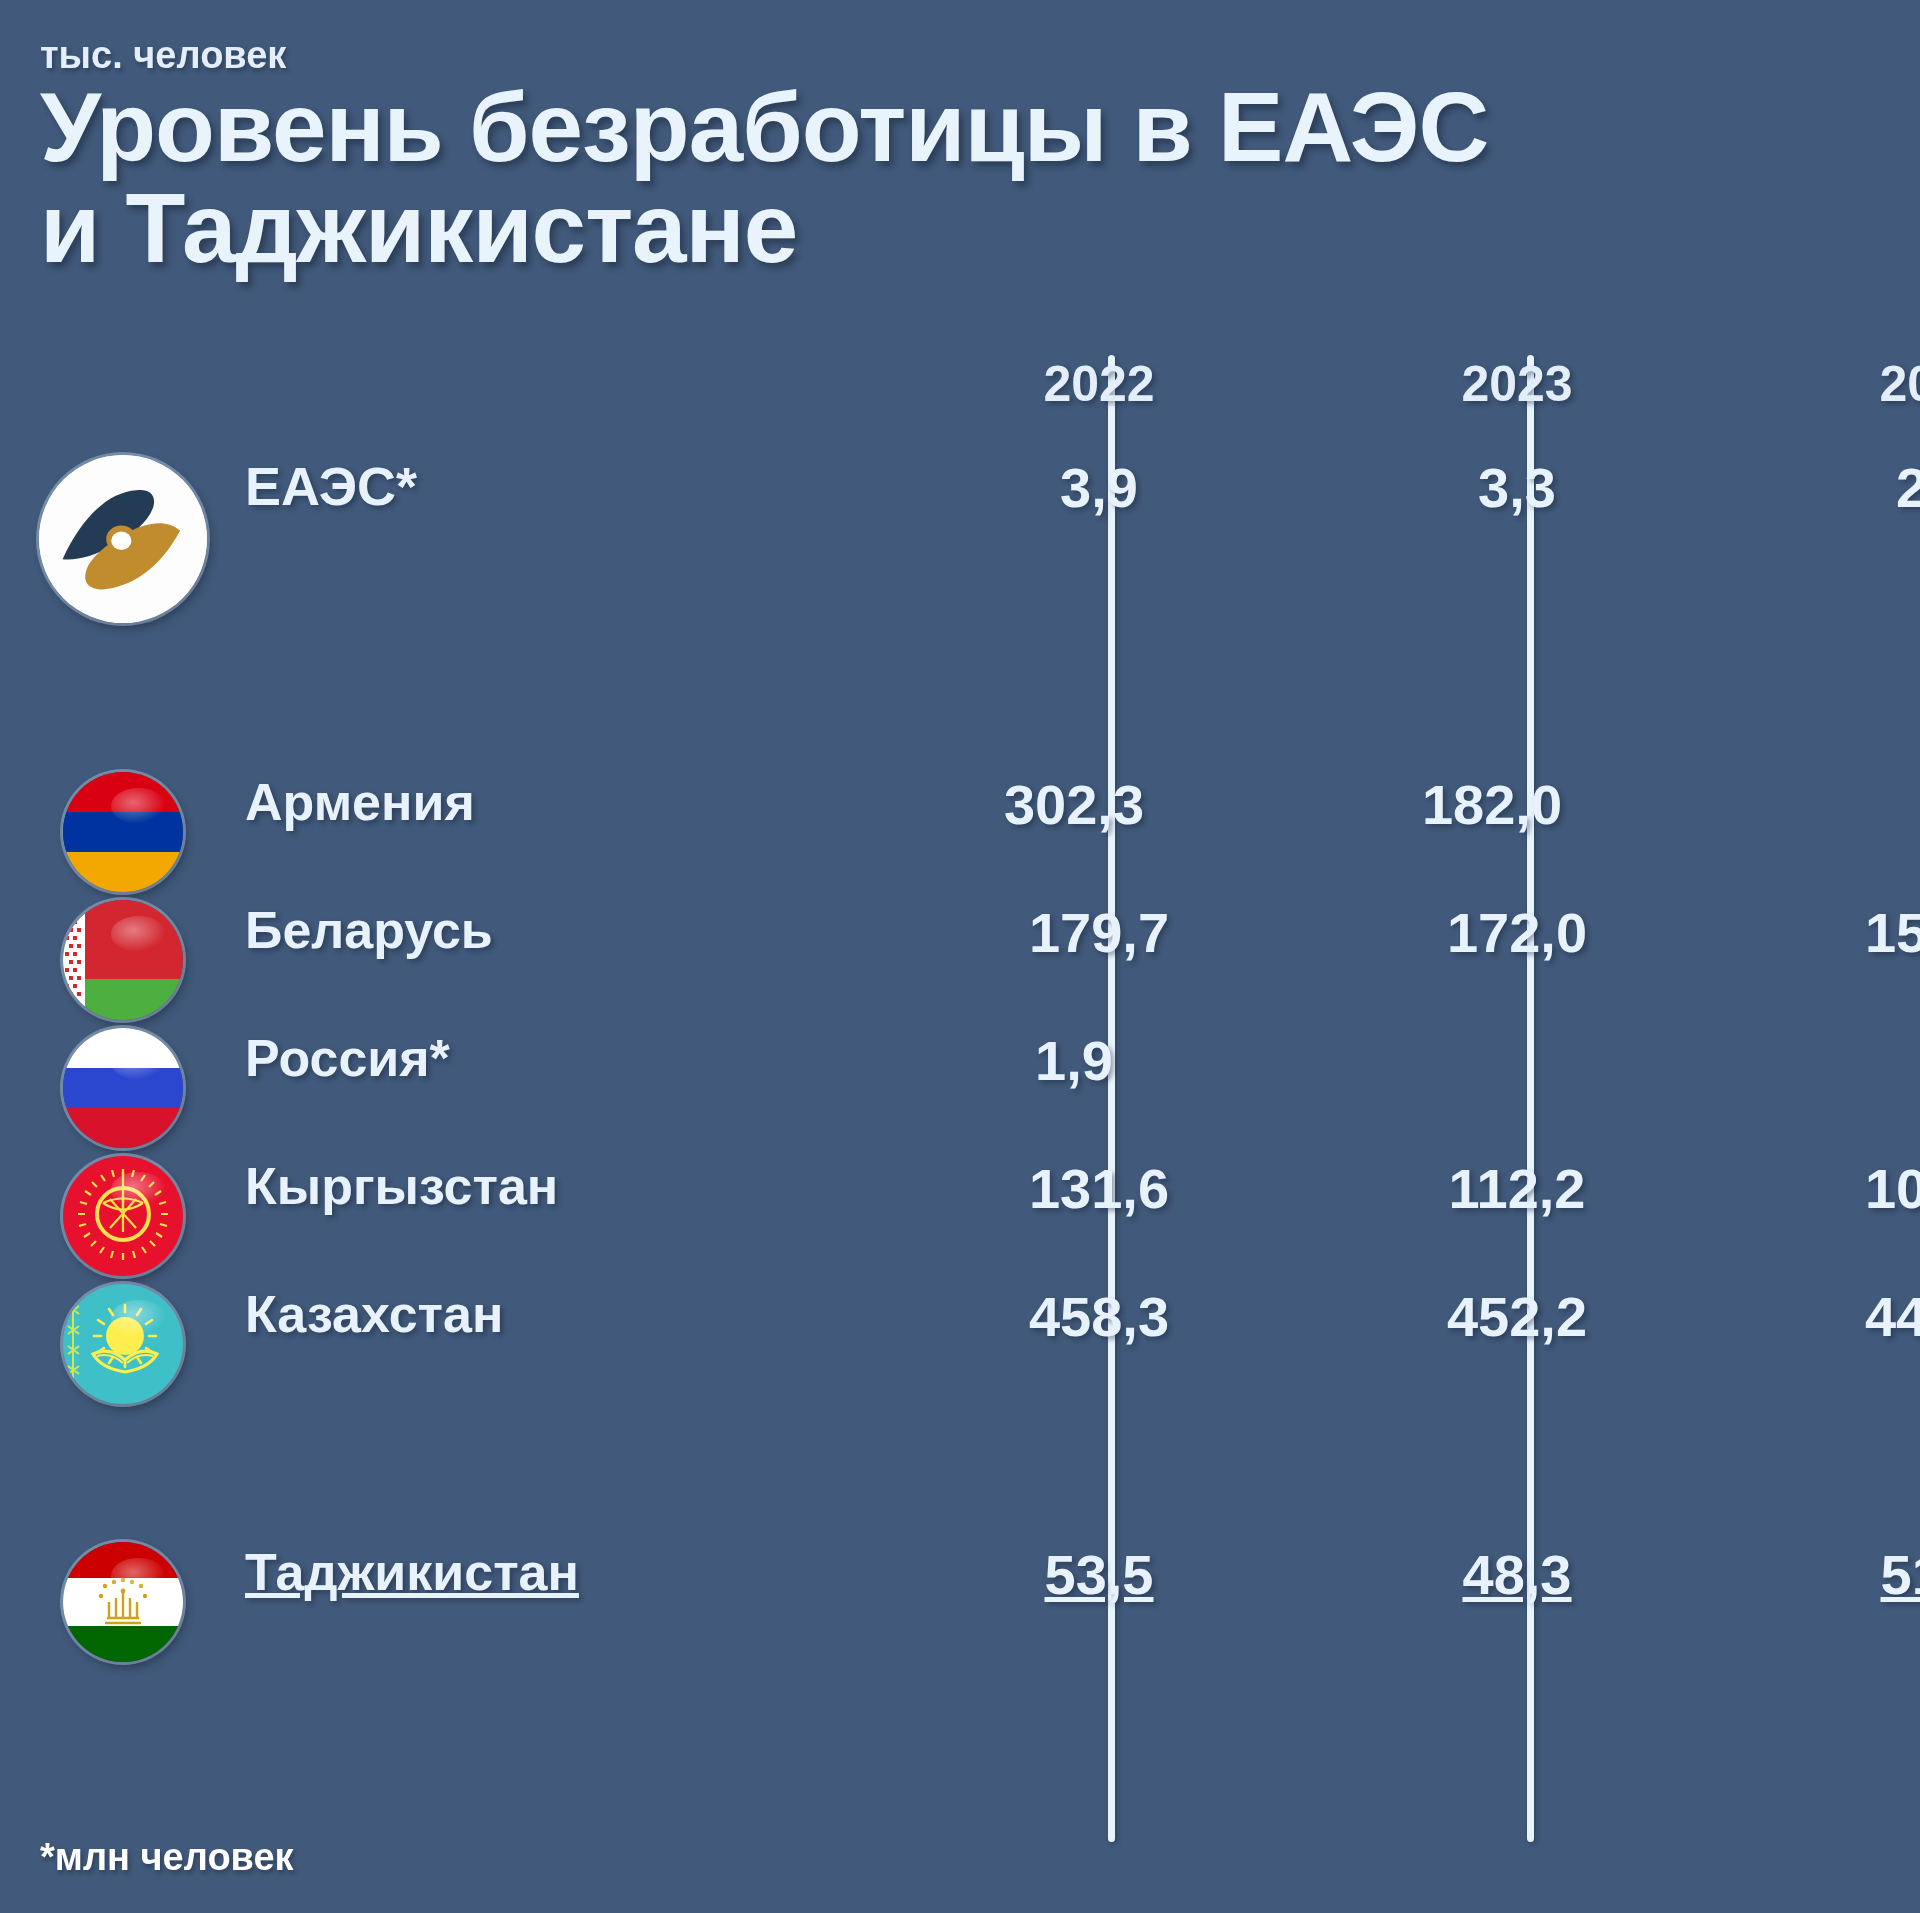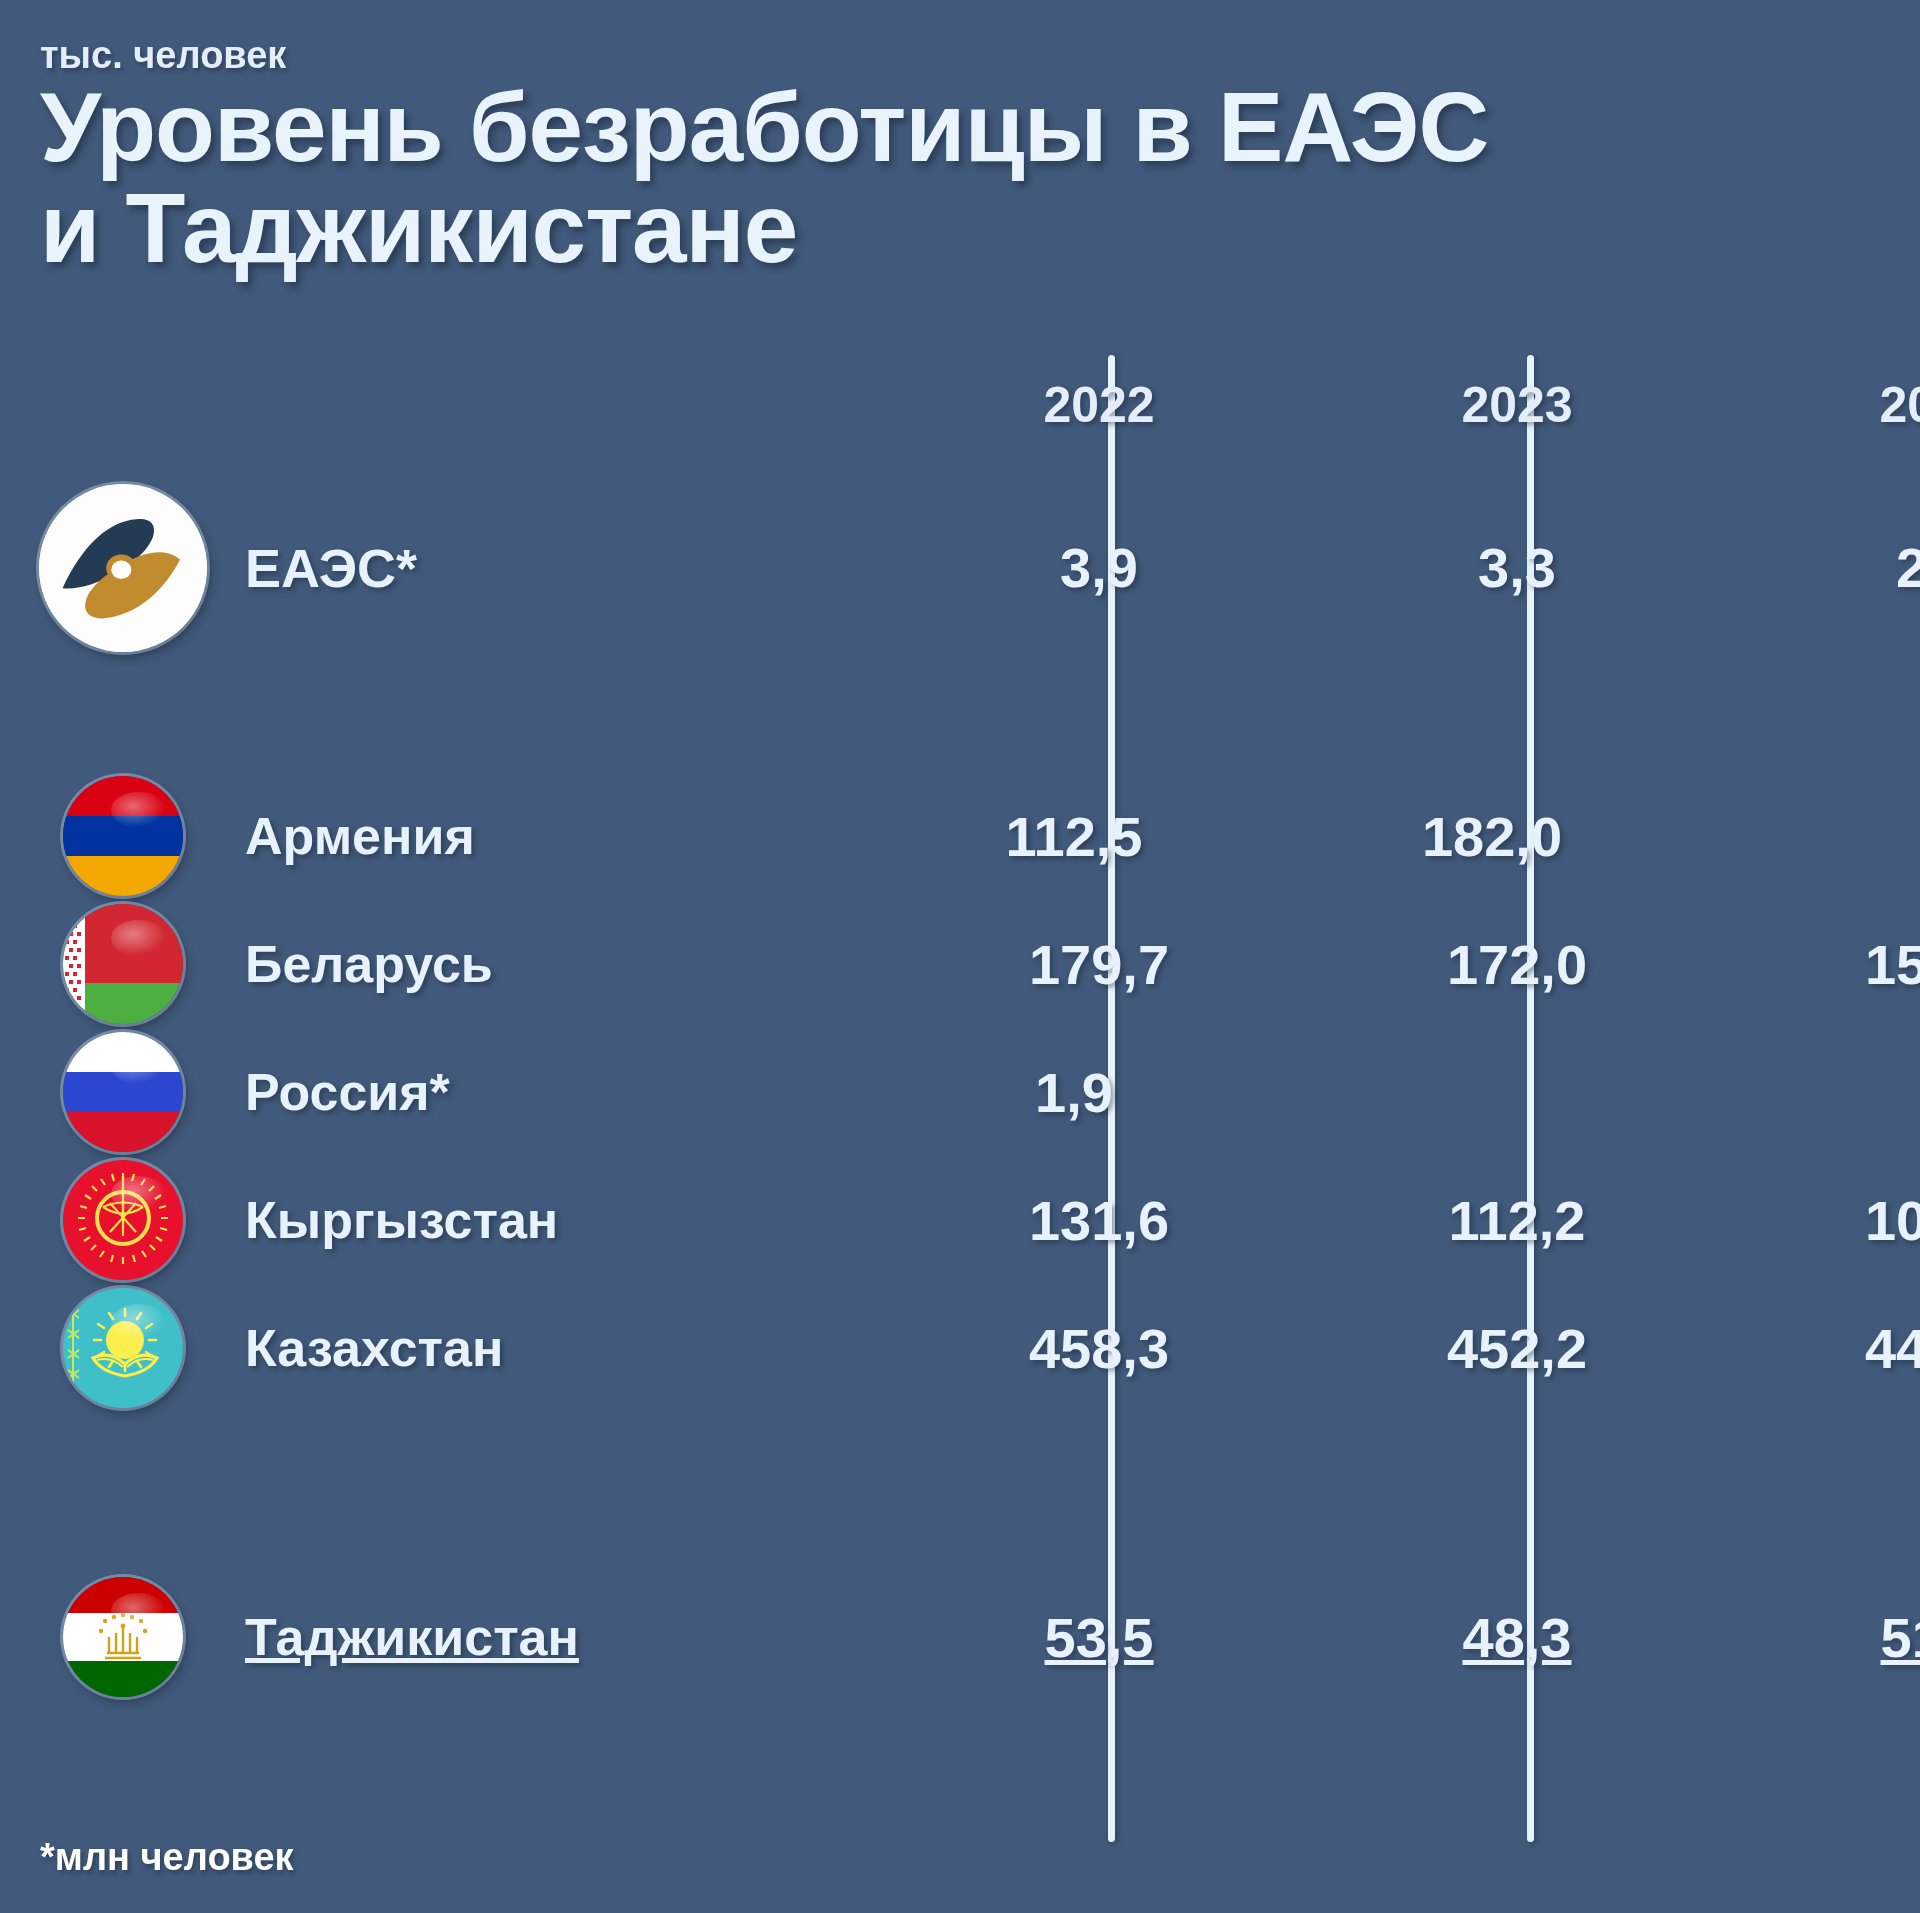--- a/index.html
+++ b/index.html
@@ -51,21 +51,21 @@
   
   #table {
     position: absolute;
     left: 0;
     top: 355px;
     width: 1920px;
   }
 
   .row {
     display: flex;
-    align-items: center;
+    align-items: flex-start;
     width: 1640px;
   }
 
   .cell-flag {
     width: 245px;
     display: flex;
     align-items: center;
     justify-content: center;
     flex: 0 0 245px;
   }
@@ -187,21 +187,21 @@
   <div class="row country-row">
     <div class="cell-flag">
       <div class="flag flag-120">
         <div class="stripe" style="top:0;height:33.34%;background:#d90012;"></div>
         <div class="stripe" style="top:33.34%;height:33.33%;background:#0033a0;"></div>
         <div class="stripe" style="top:66.67%;height:33.33%;background:#f2a800;"></div>
         <div class="gloss"></div>
       </div>
     </div>
     <div class="cell-name">Армения</div>
-    <div class="cell-val">112,5</div>
+    <div class="cell-val">302,3</div>
     <div class="cell-val">182,0</div>
   </div>
 
   <div class="row country-row">
     <div class="cell-flag">
       <div class="flag flag-120">
         <div class="stripe" style="top:0;height:66%;background:#d22730;"></div>
         <div class="stripe" style="top:66%;height:34%;background:#4caf3f;"></div>
         <svg viewBox="0 0 120 120" width="120" height="120" style="position:absolute;left:0;top:0;">
           <rect x="0" y="0" width="22" height="120" fill="#ffffff"></rect>

